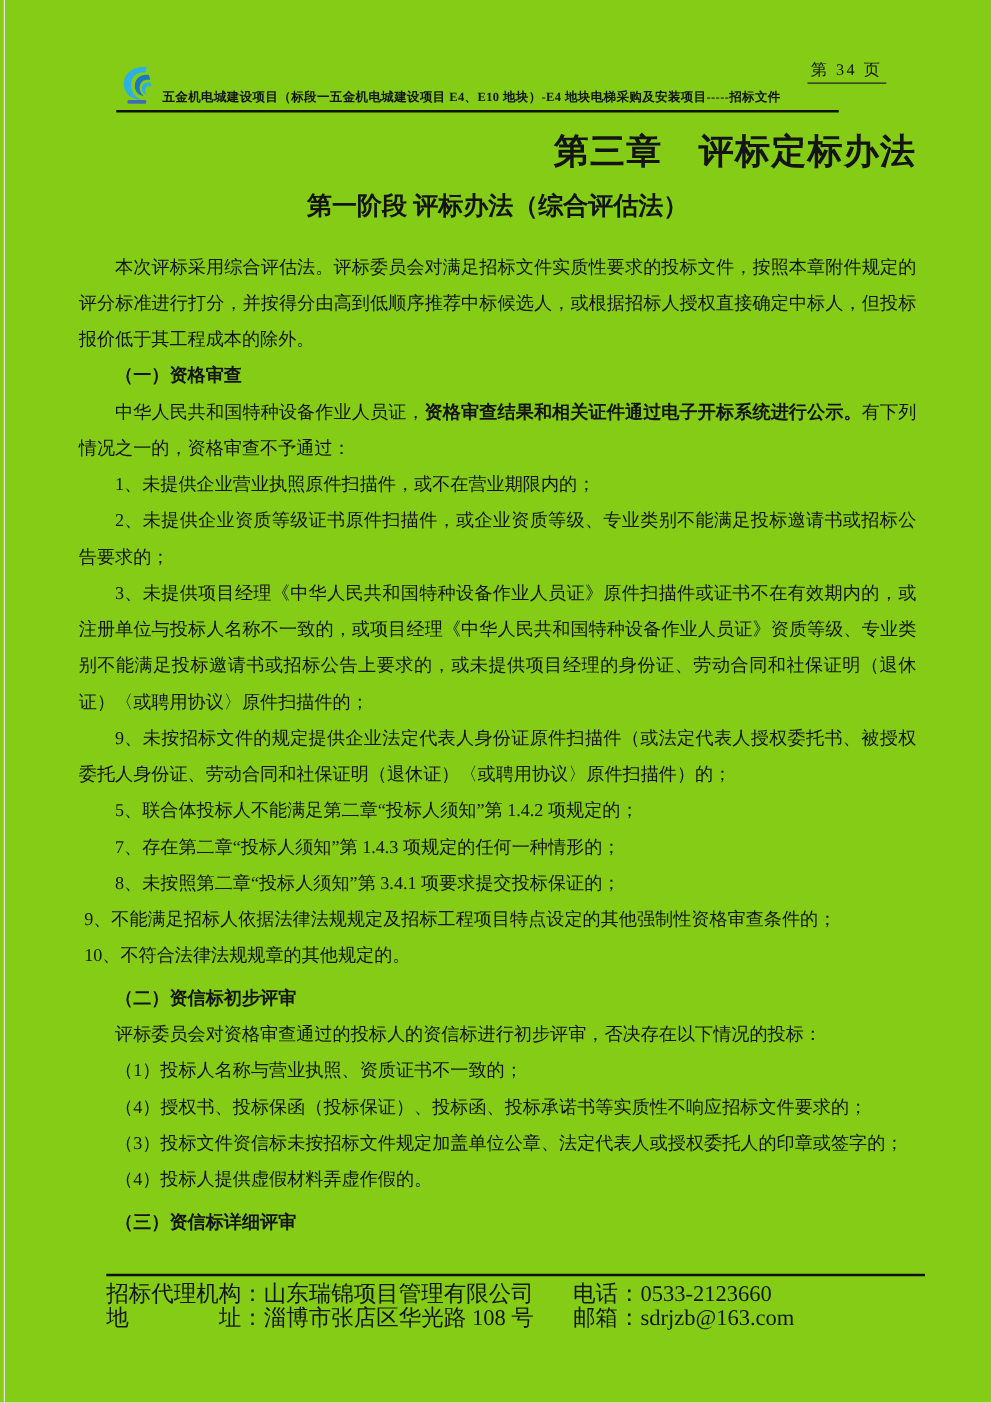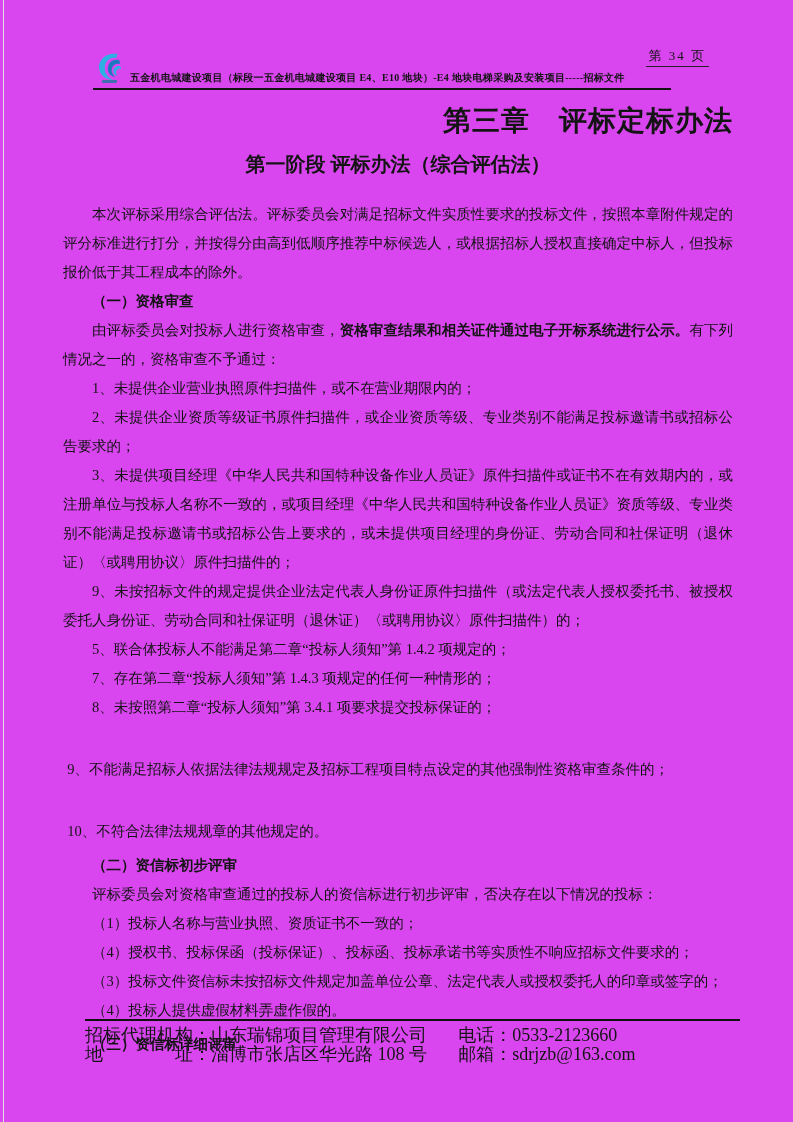--- a/index.html
+++ b/index.html
@@ -1,19 +1,19 @@
 <!DOCTYPE html>
 <html lang="zh"><head>
 <meta charset="utf-8">
 <style>
   html,body{margin:0;padding:0;background:#ffffff;}
   .sheet{
     position:relative;
     width:793px;height:1122px;
-    background:#d946ef;
+    background:#84cc16;
     font-family:"Liberation Serif","DejaVu Serif",serif;
     color:#141414;
     overflow:hidden;
   }
   .edge-line{position:absolute;left:3px;top:0;bottom:0;width:1px;background:#e0e0e0;}
 
   
   .page-num{
     position:absolute;top:47px;right:84px;
     font-size:13px;letter-spacing:2px;
@@ -32,21 +32,21 @@
 
   
   .content{position:absolute;left:63px;right:60px;top:96px;}
   h1.title{margin:6px 0 0 0;text-align:right;font-size:28px;font-weight:bold;letter-spacing:1px;}
   h2.subtitle{margin:11px 0 22px 0;text-align:center;font-size:20px;font-weight:bold;}
   .doc-line{
     margin:0;font-size:14.5px;line-height:29px;
     text-align:justify;
   }
   .indent{text-indent:2em;}
-  .tight{text-indent:0.3em;margin-top:33px;}
+  .tight{text-indent:0.3em;}
   .hd{font-weight:bold;}
   .hd-gap{margin-top:5px;}
   b.inline-bold{font-weight:bold;}
 
   
   .footer{position:absolute;left:85px;right:53px;bottom:58px;}
   .footer-rule{height:2px;background:#111;margin-bottom:5px;}
   .footer-row{display:flex;font-size:18px;line-height:19px;}
   .footer-col-left{width:57%;}
   .footer-col-right{flex:1;}
@@ -73,21 +73,21 @@
   <div class="header-rule"></div>
 
   <div class="content">
     <h1 class="title">第三章　评标定标办法</h1>
     <h2 class="subtitle">第一阶段 评标办法（综合评估法）</h2>
 
     <p class="doc-line indent">本次评标采用综合评估法。评标委员会对满足招标文件实质性要求的投标文件，按照本章附件规定的评分标准进行打分，并按得分由高到低顺序推荐中标候选人，或根据招标人授权直接确定中标人，但投标报价低于其工程成本的除外。</p>
 
     <p class="doc-line indent hd">（一）资格审查</p>
 
-    <p class="doc-line indent"><span>由评标委员会对投标人进行资格审查，</span><b class="inline-bold">资格审查结果和相关证件通过电子开标系统进行公示。</b><span>有下列情况之一的，资格审查不予通过：</span></p>
+    <p class="doc-line indent"><span>中华人民共和国特种设备作业人员证，</span><b class="inline-bold">资格审查结果和相关证件通过电子开标系统进行公示。</b><span>有下列情况之一的，资格审查不予通过：</span></p>
 
     <p class="doc-line indent">1、未提供企业营业执照原件扫描件，或不在营业期限内的；</p>
     <p class="doc-line indent">2、未提供企业资质等级证书原件扫描件，或企业资质等级、专业类别不能满足投标邀请书或招标公告要求的；</p>
     <p class="doc-line indent">3、未提供项目经理《中华人民共和国特种设备作业人员证》原件扫描件或证书不在有效期内的，或注册单位与投标人名称不一致的，或项目经理《中华人民共和国特种设备作业人员证》资质等级、专业类别不能满足投标邀请书或招标公告上要求的，或未提供项目经理的身份证、劳动合同和社保证明（退休证）〈或聘用协议〉原件扫描件的；</p>
     <p class="doc-line indent">9、未按招标文件的规定提供企业法定代表人身份证原件扫描件（或法定代表人授权委托书、被授权委托人身份证、劳动合同和社保证明（退休证）〈或聘用协议〉原件扫描件）的；</p>
     <p class="doc-line indent">5、联合体投标人不能满足第二章“投标人须知”第 1.4.2 项规定的；</p>
     <p class="doc-line indent">7、存在第二章“投标人须知”第 1.4.3 项规定的任何一种情形的；</p>
     <p class="doc-line indent">8、未按照第二章“投标人须知”第 3.4.1 项要求提交投标保证的；</p>
     <p class="doc-line tight">9、不能满足招标人依据法律法规规定及招标工程项目特点设定的其他强制性资格审查条件的；</p>
     <p class="doc-line tight">10、不符合法律法规规章的其他规定的。</p>

